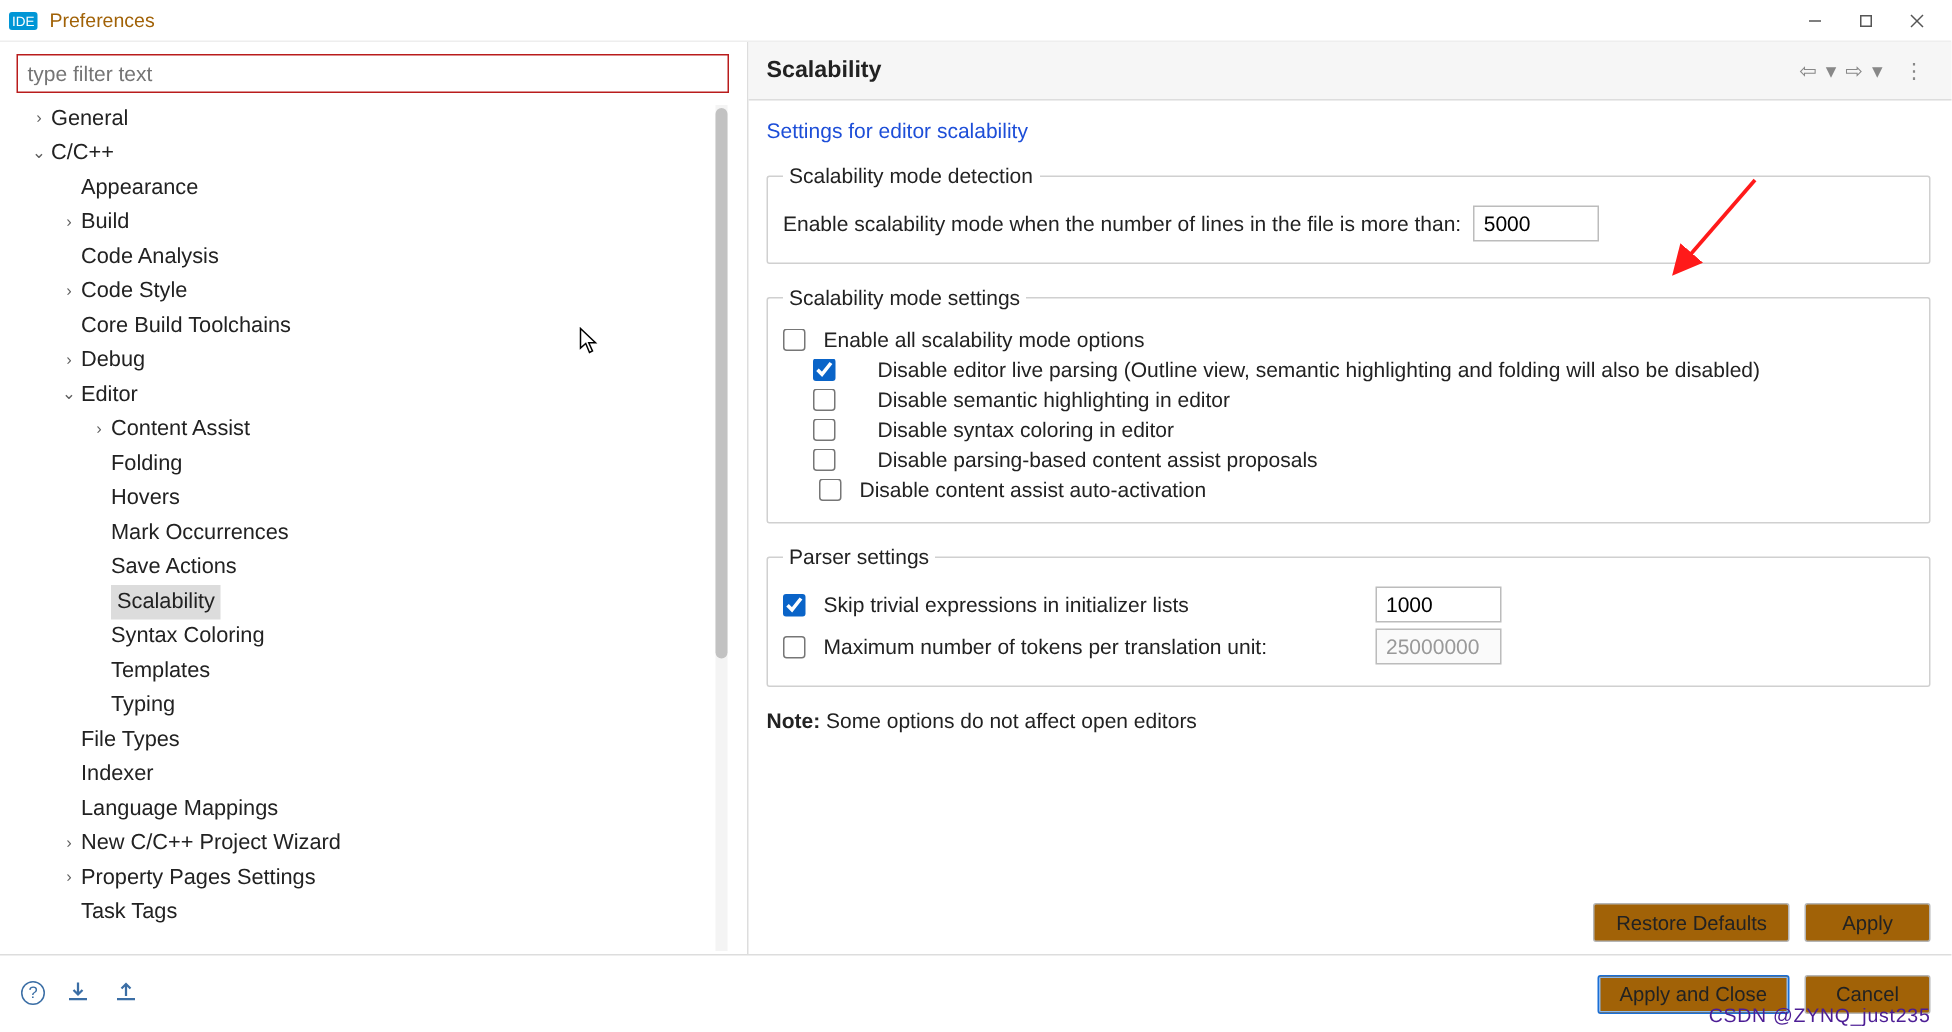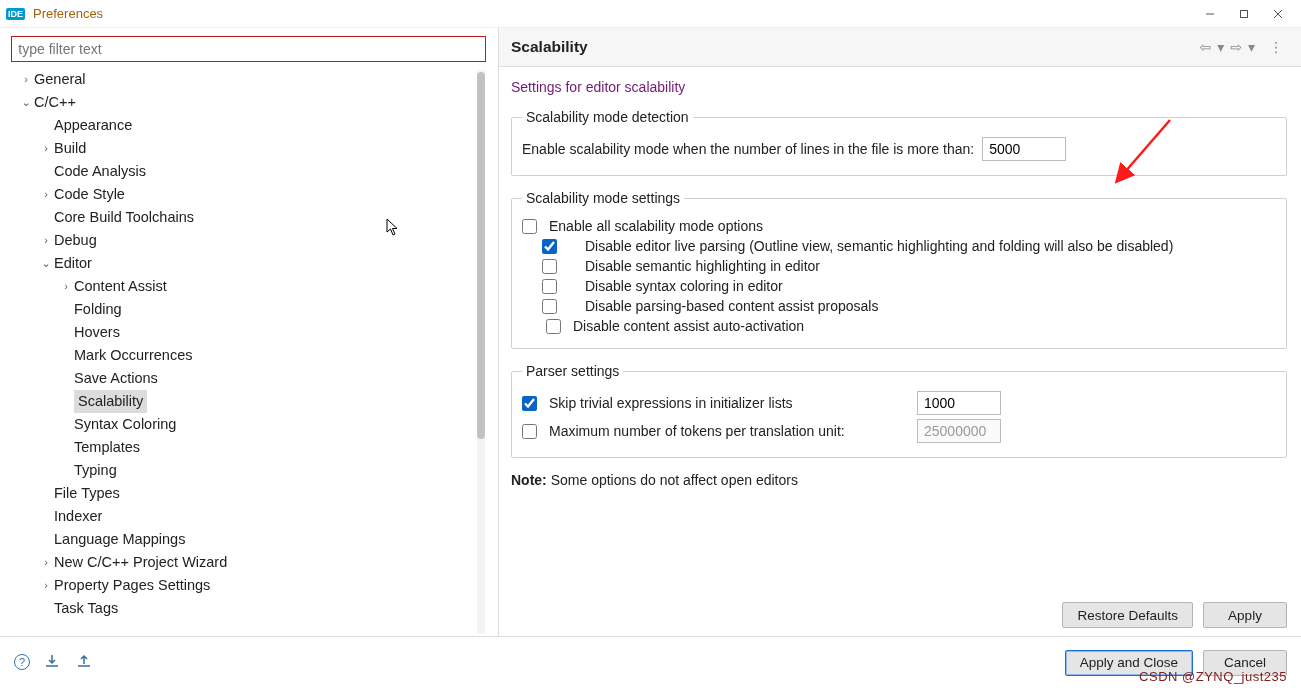--- a/index.html
+++ b/index.html
@@ -1,21 +1,21 @@
 <!DOCTYPE html>
 <html><head>
 <meta charset="utf-8">
 <style>
   * { box-sizing: border-box; }
   html,body { margin:0; padding:0; height:100%; background:#fff; }
   body { font-family: "Segoe UI", Tahoma, sans-serif; font-size:14px; color:#222; }
 
   
   .titlebar { height:28px; display:flex; align-items:center; padding:0 6px; border-bottom:1px solid #eee;}
-  .ide-badge { background:#0096d6; color:#fff; font-size:9px; font-weight:bold; padding:1px 2px; border-radius:2px; margin-right:8px;}
+  .ide-badge { background:#0096d6; color:#fff; font-size:9px; font-weight:normal; padding:1px 2px; border-radius:2px; margin-right:8px;}
   .title-text { color:#a16207; font-size:13px; flex:1;}
   .winbtn { width:34px; height:24px; display:flex; align-items:center; justify-content:center; color:#555;}
 
   .body-area { position:absolute; top:28px; left:0; right:0; bottom:52px; display:flex; }
 
   .left-pane { width:498px; border-right:1px solid transparent; padding:8px 4px 0 4px; display:flex; flex-direction:column;}
   .right-pane { flex:1; display:flex; flex-direction:column; border-left:1px solid #ddd;}
 
   .filter-input { width:97%; margin:0 auto 6px auto; display:block; height:26px; border:1px solid #b91c1c; padding:3px 6px; font-size:14px; color:#888;}
 
@@ -27,39 +27,39 @@
   .indent0 { padding-left:10px;} .indent1 { padding-left:30px;} .indent2 { padding-left:50px;}
   .twist { width:12px; display:inline-block; color:#616161; font-size:11px; text-align:center; margin-right:2px;}
   .sel { background:#dcdcdc; padding:0 4px;}
   
   .rheader { display:flex; align-items:center; padding:10px 16px 10px 12px; border-bottom:1px solid #ddd; background:#f6f6f6;}
   .rheader h2 { margin:0; font-size:15.5px; font-weight:700; flex:1; color:#222;}
   .navicons { display:flex; align-items:center; gap:2px; color:#888;}
   .navicons span { padding:0 2px; }
 
   .rcontent { flex:1; overflow:auto; padding:8px 14px 8px 12px; font-size:14px;}
-  .intro { margin:4px 0 14px 0; color:#701a75;}
+  .intro { margin:4px 0 14px 0; color:#1d4ed8;}
   fieldset { border:1px solid #d0d0d0; border-radius:2px; margin:0 0 14px 0; padding:8px 10px 10px 10px;}
   fieldset legend { font-size:14px; color:#222; padding:0 4px;}
   .row { display:flex; align-items:center; gap:8px; margin:4px 0;}
   .row label { color:#222; }
   .numbox { border:1px solid #bcbcbc; height:24px; width:84px; padding:2px 6px; font-size:14px;}
   input[type=checkbox]{ width:15px; height:15px; accent-color:#0a64c8; margin:0 4px 0 0;}
   .sub1 { margin-left:20px;gap:24px;} .sub2 { margin-left:24px;}
   .note { margin-top:10px;}
   .note b { font-weight:700;}
 
   .rbuttons { display:flex; justify-content:flex-end; gap:10px; padding:6px 14px 8px 12px;}
-  .btn { border:1px solid #b5b5b5; background:#e5e5e5; border-radius:2px; height:26px; min-width:84px; padding:0 14px; font-size:13.5px; color:#222;}
+  .btn { border:1px solid #b5b5b5; background:#a16207; border-radius:2px; height:26px; min-width:84px; padding:0 14px; font-size:13.5px; color:#222;}
   .btn.primary { border-color:#1a6fd6; box-shadow:0 0 0 1px #8db9ec inset;}
   
   .footer { position:absolute; left:0; right:0; bottom:0; height:52px; border-top:1px solid #ddd; display:flex; align-items:center; padding:0 14px;}
   .footer .licons { display:flex; gap:14px; color:#3b6ea5;}
   .footer .spacer { flex:1;}
-  .watermark { position:absolute; right:14px; bottom:4px; font-size:13px; color:#7f1d1d; letter-spacing:0.5px; pointer-events:none;margin-top:15px;}
+  .watermark { position:absolute; right:14px; bottom:4px; font-size:13px; color:#4c1d95; letter-spacing:0.5px; pointer-events:none;margin-top:15px;}
 
   
   .arrow-svg { position:absolute; pointer-events:none; }
 
   .cursor-ptr { position:absolute; font-size:14px; color:#000;}
 </style>
 </head>
 <body>
 
 <div class="titlebar">

